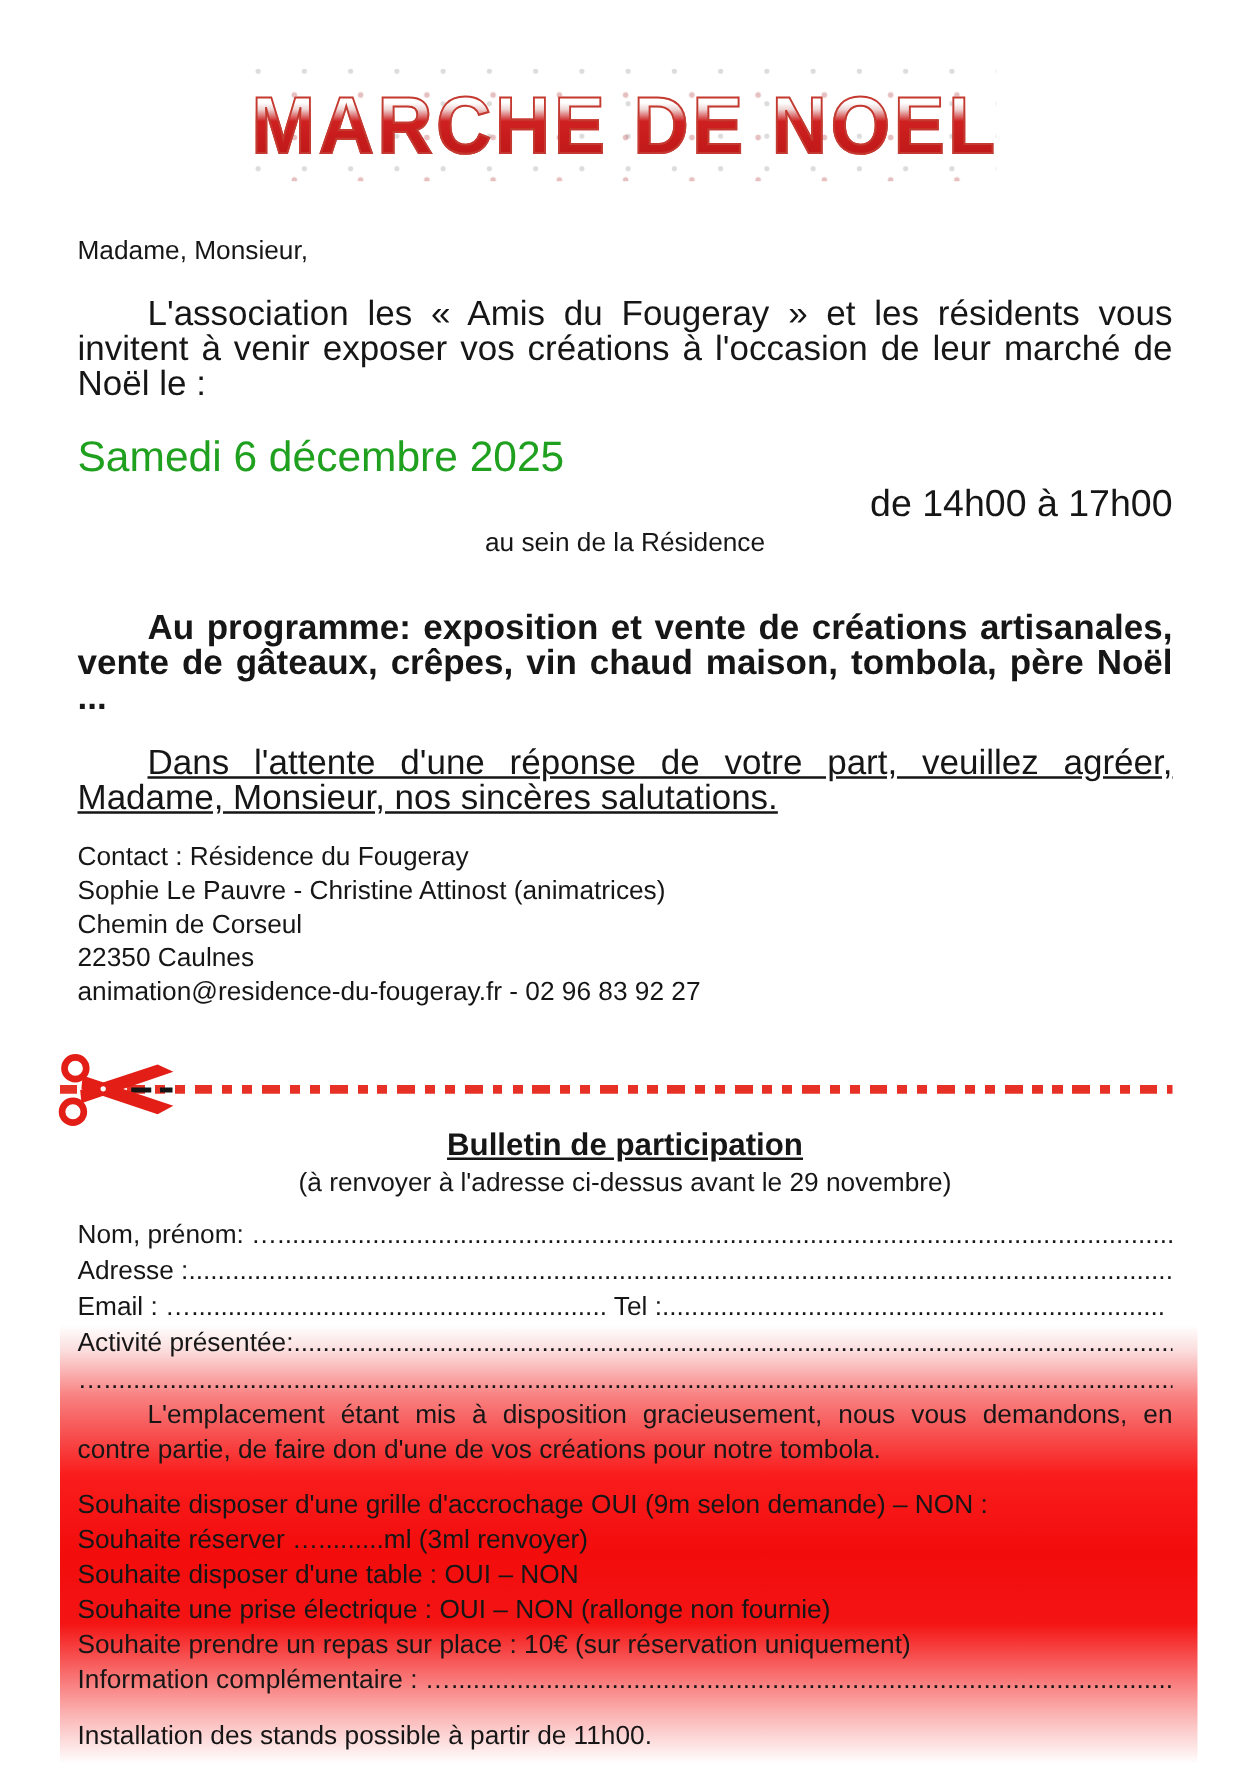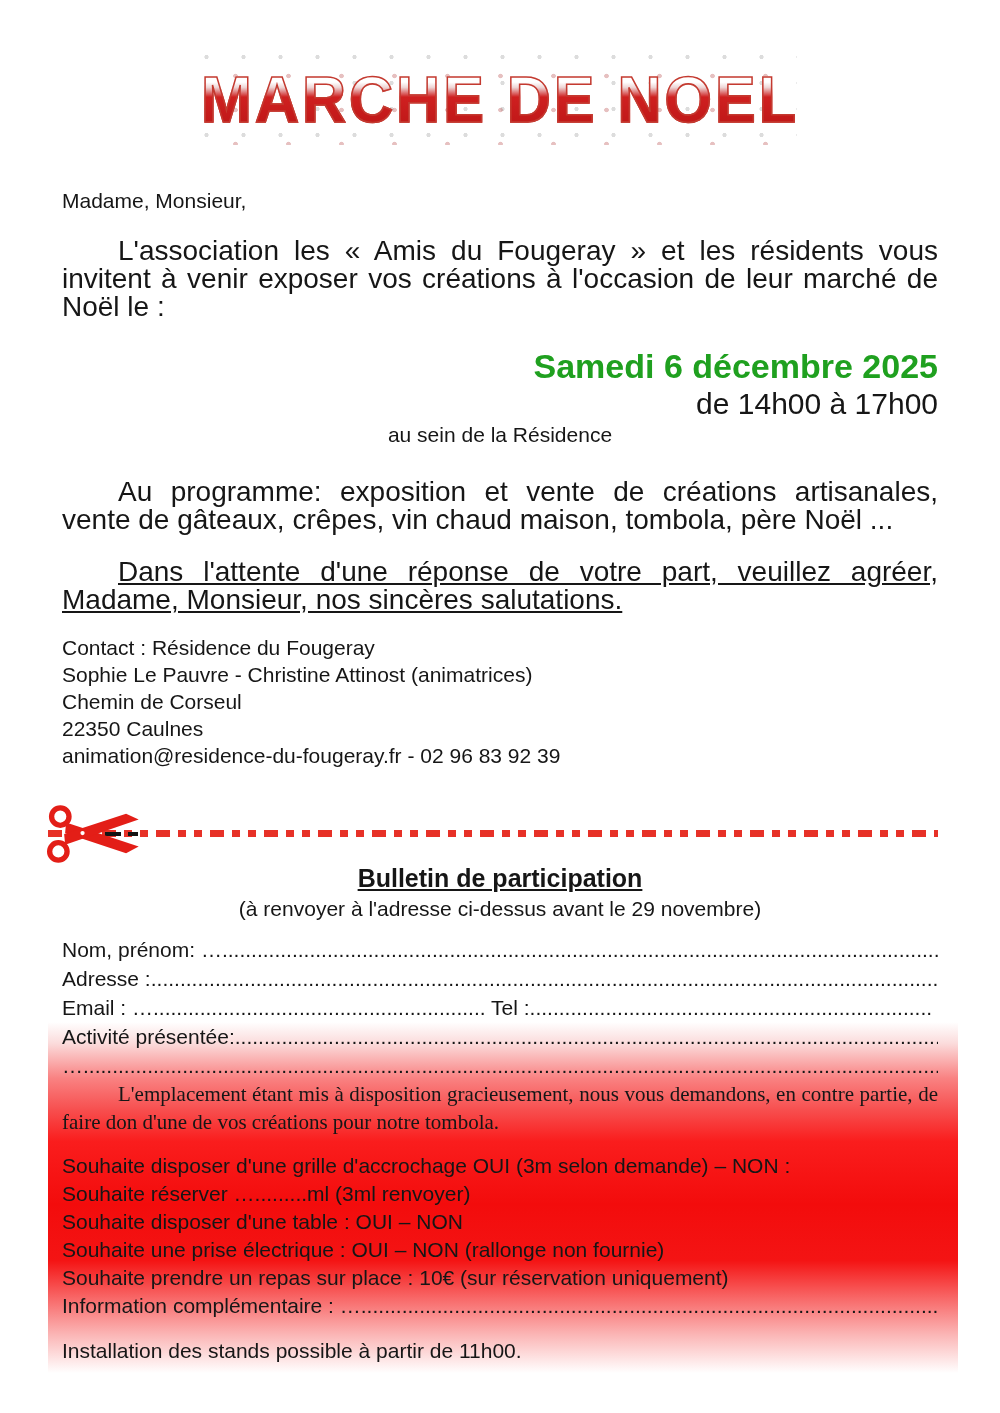--- a/index.html
+++ b/index.html
@@ -28,24 +28,24 @@
     background:linear-gradient(180deg,#ffffff 0%,#ffffff 26%,#eed6d6 33%,#cf2020 46%,#b81414 100%);
     -webkit-background-clip:text;background-clip:text;
     -webkit-text-fill-color:transparent;
     -webkit-text-stroke:1.5px #c43a30;
     transform:scaleY(1.06);
   }
   
   .salutation{margin:42px 62px 0 62px;font-size:21px;line-height:28px;}
   .body-par{margin:22px 62px 0 62px;font-size:28px;line-height:28px;text-align:justify;}
   .indent{text-indent:56px;}
-  .event-date{margin:24px 62px 0 62px;text-align:right;font-size:34px;line-height:42px;font-weight:bold;color:#1fa01f;}
+  .event-date{margin:24px 62px 0 62px;text-align:left;font-size:34px;line-height:42px;font-weight:normal;color:#1fa01f;}
   .event-time{margin:0 62px;text-align:right;font-size:30px;line-height:34px;}
   .event-place{margin:0 62px;text-align:center;font-size:21px;line-height:27px;}
-  .p-program{margin-top:30px;}
+  .p-program{margin-top:40px;font-weight:bold;}
   .p-closing{margin-top:24px;text-decoration:underline;}
   .contact{margin:20px 62px 0 62px;text-align:left;font-size:21px;line-height:27px;}
   
   .cutline{position:relative;margin:42px 62px 0 48px;height:44px;}
   .dashes{
     position:absolute;left:0;right:0;top:19px;height:7px;
     background:repeating-linear-gradient(90deg,
       #e73127 0px,#e73127 14px,transparent 14px,transparent 22px,
       #e73127 22px,#e73127 30px,transparent 30px,transparent 38px,
       #e73127 38px,#e73127 46px,transparent 46px,transparent 54px);
@@ -69,21 +69,21 @@
       #f98282 16%,
       #f74f4f 25%,
       #fa1d1d 34%,
       #f30c0c 52%,
       #f41414 68%,
       #f86a6a 79%,
       #fbb5b5 89%,
       #ffffff 100%);
   }
   .red-zone .fill-row{margin:0;}
-  .notice{margin:0;font-size:21px;line-height:28px;text-align:justify;text-indent:56px;font-family:Liberation Serif, serif;}
+  .notice{margin:0;font-size:21px;line-height:28px;text-align:justify;text-indent:56px;}
   .spacer{height:16px;}
   .option-row{font-size:21px;line-height:28px;white-space:nowrap;overflow:hidden;}
   .install-line{font-size:21px;line-height:29px;white-space:nowrap;overflow:hidden;}
 </style>
 </head>
 <body>
 
 <div class="page">
 
   <div class="banner">
@@ -100,21 +100,21 @@
 
   <p class="body-par indent p-program">Au programme: exposition et vente de créations artisanales, vente de gâteaux, crêpes, vin chaud maison, tombola, père Noël ...</p>
 
   <p class="body-par indent p-closing">Dans l'attente d'une réponse de votre part, veuillez agréer, Madame, Monsieur, nos sincères salutations.</p>
 
   <div class="contact">
     <div>Contact : Résidence du Fougeray</div>
     <div>Sophie Le Pauvre - Christine Attinost (animatrices)</div>
     <div>Chemin de Corseul</div>
     <div>22350 Caulnes</div>
-    <div>animation@residence-du-fougeray.fr - 02 96 83 92 39</div>
+    <div>animation@residence-du-fougeray.fr - 02 96 83 92 27</div>
   </div>
 
   <div class="cutline">
     <div class="dashes"></div>
     <span class="black-dash bd1"></span>
     <span class="black-dash bd2"></span>
     <svg class="scissors" viewBox="0 0 110 62">
       <circle cx="15" cy="13" r="9" fill="none" stroke="#e31e17" stroke-width="5.5"></circle>
       <circle cx="13" cy="49" r="9" fill="none" stroke="#e31e17" stroke-width="5.5"></circle>
       <path d="M21 19 L96 44 L83 51 L20 30 Z" fill="#e31e17"></path>
@@ -130,21 +130,21 @@
     <div class="fill-row">Nom, prénom: …............................................................................................................................................</div>
     <div class="fill-row">Adresse :........................................................................................................................................................</div>
     <div class="fill-row">Email : ….........................................................  Tel :.....................................................................</div>
   </div>
 
   <div class="red-zone">
     <div class="fill-row">Activité présentée:........................................................................................................................................</div>
     <div class="fill-row">….....................................................................................................................................................................</div>
     <p class="notice">L'emplacement étant mis à disposition gracieusement, nous vous demandons, en contre partie, de faire don d'une de vos créations pour notre tombola.</p>
     <div class="spacer"></div>
-    <div class="option-row">Souhaite disposer d'une grille d'accrochage  OUI (3m selon demande) – NON :</div>
+    <div class="option-row">Souhaite disposer d'une grille d'accrochage  OUI (9m selon demande) – NON :</div>
     <div class="option-row">Souhaite réserver ….........ml (3ml renvoyer)</div>
     <div class="option-row">Souhaite disposer d'une table : OUI – NON</div>
     <div class="option-row">Souhaite une prise électrique : OUI – NON (rallonge non fournie)</div>
     <div class="option-row">Souhaite prendre un repas sur place : 10€ (sur réservation uniquement)</div>
     <div class="option-row">Information complémentaire : ….....................................................................................................</div>
     <div class="spacer"></div>
     <div class="install-line">Installation des stands possible à partir de 11h00.</div>
   </div>
 
 </div>

